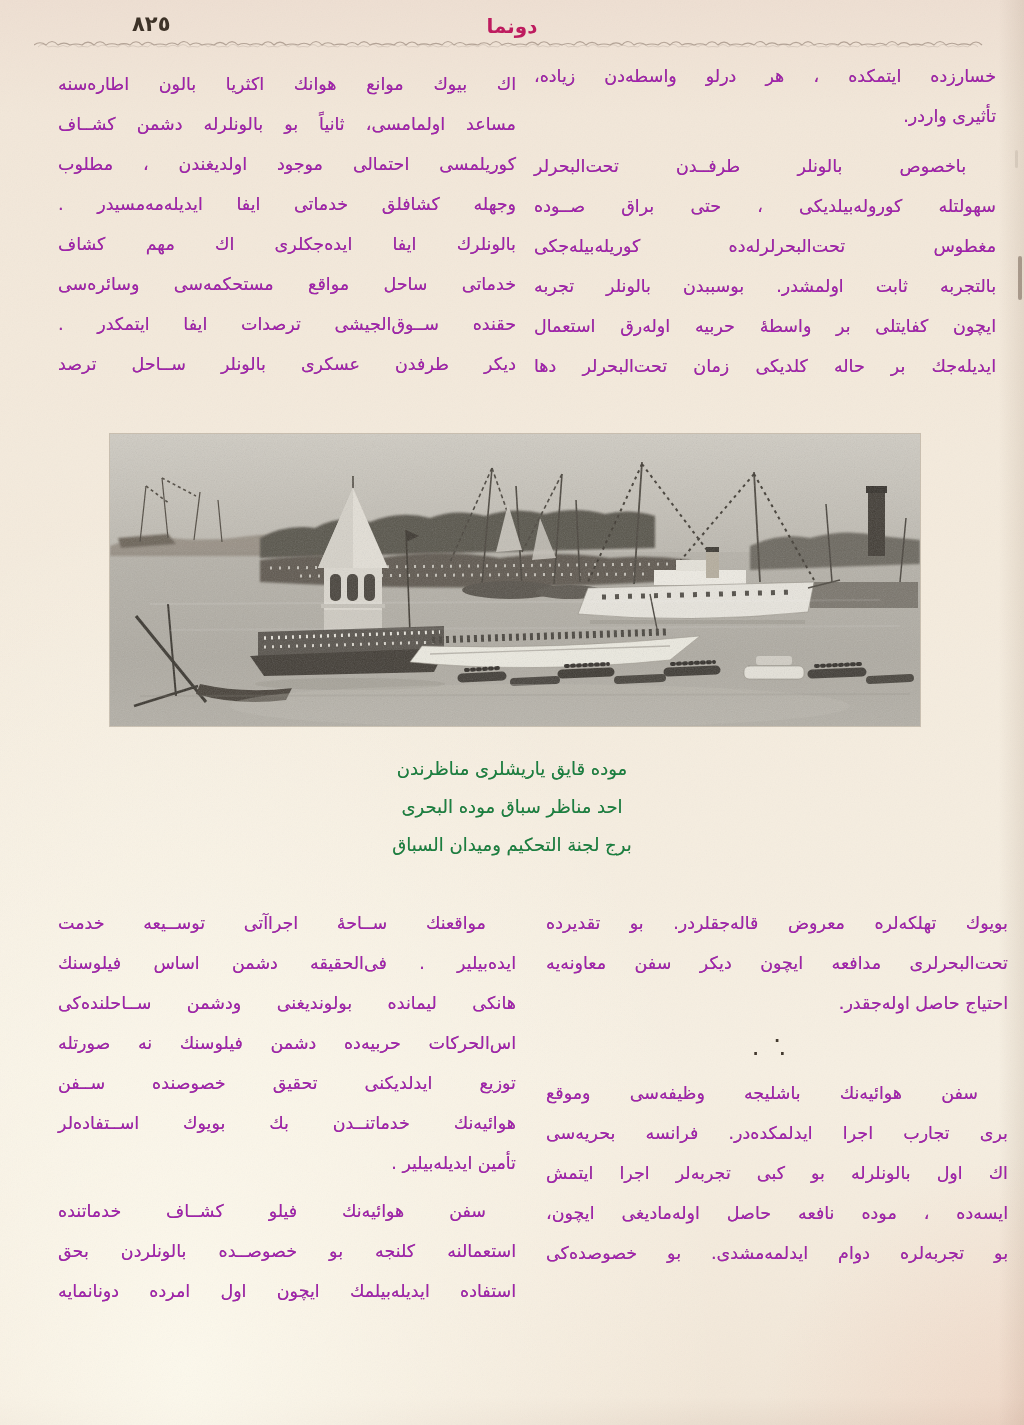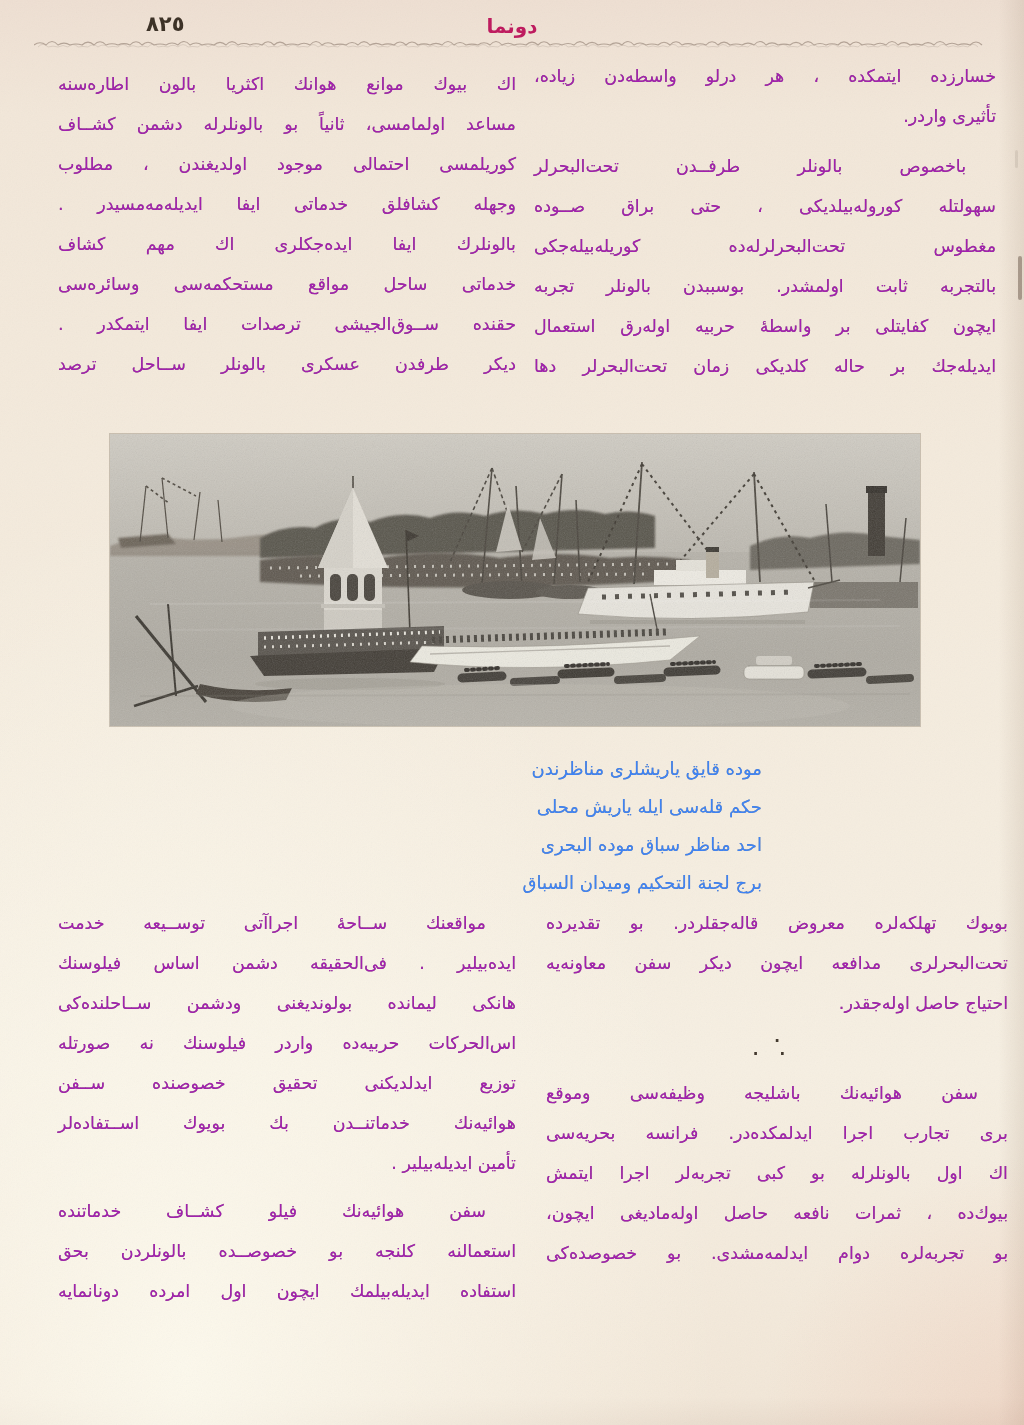--- a/index.html
+++ b/index.html
@@ -18,39 +18,39 @@
   .pageno{font-size:21px;font-weight:bold;letter-spacing:2px;color:#3a2f24;}
   .ptitle{font-size:20px;font-weight:bold;color:#be185d;}
   
   .col{position:absolute;direction:rtl;}
   .par{font-size:17.5px;color:#a21caf;text-shadow:0 0 .4px rgba(51,41,31,.55);}
   .par .tline{height:40px;line-height:40px;text-align:justify;text-align-last:justify;overflow:visible;}
   .par.endright .tline:last-child{text-align-last:right;}
   .par.indent .tline:first-child{padding-right:30px;}
   .pgap{margin-top:10px;}
   
-  .caption{position:absolute;direction:rtl;font-size:18px;color:#3b82f6;text-shadow:0 0 .4px rgba(51,41,31,.5);}
+  .caption{position:absolute;direction:rtl;text-align:center;font-size:18px;color:#15803d;text-shadow:0 0 .4px rgba(51,41,31,.5);}
   .caption .tline{height:38px;line-height:38px;}
   
   .dots{height:44px;display:flex;flex-direction:column;align-items:center;justify-content:center;
         font-size:15px;font-weight:bold;color:#40362b;line-height:13px;margin:3px 0;}
   .dots .d2{letter-spacing:8px;padding-right:8px;}
   
   figure.photo{position:absolute;margin:0;left:110px;top:434px;width:810px;height:292px;
       box-shadow:inset 0 0 14px rgba(40,35,28,.45), 0 0 0 1px rgba(120,108,92,.35);
       background:#bdb9b0;}
   figure.photo svg{display:block;}
   
   .edge-mark{background:rgba(90,70,58,.45);border-radius:2px;}
   .noise{pointer-events:none;opacity:.05;}
 </style>
 </head>
 <body>
 
-<span class="abs pageno" style="left:146px;top:12px;text-align:center;" dir="rtl">٨٢٥</span>
+<span class="abs pageno" style="left:132px;top:12px;text-align:center;" dir="rtl">٨٢٥</span>
 <span class="abs ptitle" style="left:0;right:0;top:14px;text-align:center;">دونما</span>
 
 <svg class="abs" style="left:34px;top:38px;" width="958" height="14" viewBox="0 0 958 14">
   <path id="wavy-path" fill="none" stroke="#a8978a" stroke-width="1.1" opacity=".85" d="M0,7 q6,-4.4 12,0 q6,-6.9783285071764185 12,0 q6,-3.735593134730239 12,0 q6,-1.992881825947896 12,0 q6,-5.684694712960382 12,0 q6,-6.476066492821075 12,0 q6,-2.58032581225679 12,0 q6,-2.7928435081837137 12,0 q6,-6.63382071862689 12,0 q6,-5.431525490139596 12,0 q6,-1.9003665211131526 12,0 q6,-4.012602532883084 12,0 q6,-6.99946154037094 12,0 q6,-4.117544851897402 12,0 q6,-1.8733240410659557 12,0 q6,-5.333551720457638 12,0 q6,-6.686109960291883 12,0 q6,-2.8773429160668265 12,0 q6,-2.5062620036378513 12,0 q6,-6.410652512872174 12,0 q6,-5.775614983912062 12,0 q6,-2.0348666532328346 12,0 q6,-3.6338538360993304 12,0 q6,-6.962560776855646 12,0 q6,-4.505802469109649 12,0 q6,-1.810175091889056 12,0 q6,-4.961566892089365 12,0 q6,-6.845115303662216 12,0 q6,-3.208353818321409 12,0 q6,-2.261958795652923 12,0 q6,-6.142595857192775 12,0 q6,-6.088993440384123 12,0 q6,-2.2221691314177288 12,0 q6,-3.272209593463222 12,0 q6,-6.868450037785424 12,0 q6,-4.891698012912318 12,0 q6,-1.8048447985749716 12,0 q6,-4.577044906179696 12,0 q6,-6.949532678616389 12,0 q6,-3.5659685964878234 12,0 q6,-2.065388030207843 12,0 q6,-5.835635200760489 12,0 q6,-6.364664586922496 12,0 q6,-2.4580923689148215 12,0 q6,-2.9357436264690966 12,0 q6,-6.7192303750183635 12,0 q6,-5.266616243882769 12,0 q6,-1.857452161598915 12,0 q6,-4.188570337039146 12,0 q6,-6.997030934407616 12,0 q6,-3.9422033881336738 12,0 q6,-1.9209382114846303 12,0 q6,-5.4966235368035505 12,0 q6,-6.596473978451328 12,0 q6,-2.737369305222756 12,0 q6,-2.631967643686263 12,0 q6,-6.518233164471992 12,0 q6,-5.622186994560954 12,0 q6,-1.9668227050304776 12,0 q6,-3.804816001642463 12,0 q6,-6.986549657531857 12,0 q6,-4.328658633167614 12,0 q6,-1.8318342271318788 12,0 q6,-5.133129407376901 12,0 q6,-6.779246397374809 12,0 q6,-3.053764994874674 12,0 q6,-2.367663539501811 12,0 q6,-6.269945732107804 12,0 q6,-5.950472036071193 12,0 q6,-2.130514697078297 12,0 q6,-3.434349336260966 12,0 q6,-6.918322845792896 12,0 q6,-4.716706596660953 12,0 q6,-1.800065351633438 12,0 q6,-4.753267933279467 12,0 q6,-6.908901391938125 12,0 q6,-3.400215804557342 12,0 q6,-2.148731986194825 12,0 q6,-5.979911172967513 12,0"></path>
   <path id="wavy-path2" fill="none" stroke="#b7a89a" stroke-width=".8" opacity=".5" d="M4,9 q5,-5.4 10,0 q5,-1.734192753184387 10,0 q5,-2.9532644407428794 10,0 q5,-4.994595220275786 10,0 q5,-1.0553440329108401 10,0 q5,-4.2632704692566135 10,0 q5,-3.9277927314879073 10,0 q5,-1.1669078398391122 10,0 q5,-5.181408379246491 10,0 q5,-2.5927623772511725 10,0 q5,-2.0277673552665254 10,0 q5,-5.369298627843521 10,0 q5,-1.4815293272787533 10,0 q5,-3.320652977170032 10,0 q5,-4.757694301552424 10,0 q5,-1.003638299612767 10,0 q5,-4.569071968498369 10,0 q5,-3.5720020523535805 10,0 q5,-1.3352159368014977 10,0 q5,-5.312919759994273 10,0 q5,-2.249208521253488 10,0 q5,-2.354059367057693 10,0 q5,-5.2780513970579825 10,0 q5,-1.2768289992487638 10,0 q5,-3.6846740481845583 10,0 q5,-4.477317607867253 10,0 q5,-1.0132337644545384 10,0 q5,-4.83666220590933 10,0 q5,-3.205828670080812 10,0 q5,-1.5555707878690785 10,0 q5,-5.385458835388998 10,0 q5,-1.932191577103271 10,0 q5,-2.70396186811636 10,0 q5,-5.128805048725744 10,0 q5,-1.1258050245047961 10,0 q5,-4.03516770253737 10,0 q5,-4.161290547599197 10,0 q5,-1.083862614766042 10,0 q5,-5.05857264743114 10,0 q5,-2.8394926076541087 10,0 q5,-1.8218222145972542 10,0 q5,-5.397001015294679 10,0 q5,-1.6505595949662104 10,0 q5,-3.067708961257541 10,0 q5,-4.925725098922392 10,0 q5,-1.0326725332769833 10,0 q5,-4.362351543755011 10,0 q5,-3.8184335429199274 10,0 q5,-1.2135535754396432 10,0 q5,-5.228609697563279 10,0 q5,-2.4832184285161083 10,0 q5,-2.1265390495867207 10,0 q5,-5.347224153565154 10,0 q5,-1.4121730187466306 10,0 q5,-3.435148342047266 10,0 q5,-4.674479577753772 10,0 q5,-1.0000308849044646 10,0 q5,-4.657093760134941 10,0 q5,-3.4583158488268393 10,0 q5,-1.3986869278853677 10,0 q5,-5.34202756470894 10,0 q5,-2.146949865542684 10,0 q5,-2.4612165428799018 10,0 q5,-5.237517539252018 10,0 q5,-1.2236852984387376 10,0 q5,-3.796024653054138 10,0 q5,-4.382080832718108 10,0 q5,-1.0287911188367773 10,0 q5,-4.911167996699591 10,0 q5,-3.090988471998463 10,0 q5,-1.6340955376014081 10,0 q5,-5.395660717824072 10,0 q5,-1.8400722880941485 10,0 q5,-2.816513732409502 10,0 q5,-5.070943121077104 10,0 q5,-1.090357190086249 10,0 q5,-4.1402657143447215 10,0 q5,-4.056689811714853 10,0 q5,-1.1181505272145769 10,0 q5,-5.117482955547068 10,0 q5,-2.7267036437978343 10,0 q5,-1.9132090706461249 10,0 q5,-5.388012237459861 10,0 q5,-1.5711507531812354 10,0 q5,-3.1825141534102497 10,0 q5,-4.852150047407863 10,0 q5,-1.015909926301417 10,0 q5,-4.458263641433474 10,0 q5,-3.7073882882279063 10,0 q5,-1.2656150587176294 10,0 q5,-5.270280316374555 10,0 q5,-2.375628677026419 10,0 q5,-2.228237373881506 10,0 q5,-5.319295595290942 10,0"></path>
 </svg>
 
 <div class="col" style="left:534px;top:56px;width:462px;">
   <div class="par endright">
       <div class="tline">خسارزده ايتمكده ، هر درلو واسطه‌دن زياده،</div>
@@ -225,50 +225,49 @@
     <line x1="60" y1="196" x2="790" y2="192" stroke="#ffffff" stroke-width="2" opacity=".08"></line>
     <line x1="30" y1="262" x2="800" y2="260" stroke="#8a867d" stroke-width="2" opacity=".18"></line>
   </g>
 
   <rect x="0" y="0" width="810" height="292" filter="url(#grain)" opacity=".20"></rect>
 </svg>
 </figure>
 
 <div class="caption" style="left:262px;top:750px;width:500px;">
     <div class="tline">موده قايق ياريشلرى مناظرندن</div>
-    <div class="tline">حكم قله‌سى ايله ياريش محلى</div>
     <div class="tline">احد مناظر سباق موده البحرى</div>
     <div class="tline">برج لجنة التحكيم وميدان السباق</div>
   </div>
 
 <div class="col" style="left:546px;top:903px;width:462px;">
   <div class="par endright">
       <div class="tline">بويوك تهلكه‌لره معروض قاله‌جقلردر. بو تقديرده</div>
       <div class="tline">تحت‌البحرلرى مدافعه ايچون ديكر سفن معاونه‌يه</div>
       <div class="tline">احتياج حاصل اوله‌جقدر.</div>
     </div>
   <div class="dots">
     <span>·</span>
     <span class="d2">· ·</span>
   </div>
   <div class="par indent">
       <div class="tline">سفن هوائيه‌نك باشليجه وظيفه‌سى وموقع</div>
       <div class="tline">برى تجارب اجرا ايدلمكده‌در. فرانسه بحريه‌سى</div>
       <div class="tline">اك اول بالونلرله بو كبى تجربه‌لر اجرا ايتمش</div>
-      <div class="tline">بيوك‌ده ، ثمرات نافعه حاصل اوله‌ماديغى ايچون،</div>
+      <div class="tline">ايسه‌ده ، موده نافعه حاصل اوله‌ماديغى ايچون،</div>
       <div class="tline">بو تجربه‌لره دوام ايدلمه‌مشدى. بو خصوصده‌كى</div>
     </div>
 </div>
 
 <div class="col" style="left:58px;top:903px;width:458px;">
   <div class="par indent endright">
       <div class="tline">مواقعنك ســاحهٔ اجراآتى توســيعه خدمت</div>
       <div class="tline">ايده‌بيلير . فى‌الحقيقه دشمن اساس فيلوسنك</div>
       <div class="tline">هانكى ليمانده بولونديغنى ودشمن ســاحلنده‌كى</div>
-      <div class="tline">اس‌الحركات حربيه‌ده واردر فيلوسنك نه صورتله</div>
+      <div class="tline">اس‌الحركات حربيه‌ده دشمن فيلوسنك نه صورتله</div>
       <div class="tline">توزيع ايدلديكنى تحقيق خصوصنده ســفن</div>
       <div class="tline">هوائيه‌نك خدماتنــدن بك بويوك اســتفاده‌لر</div>
       <div class="tline">تأمين ايديله‌بيلير .</div>
     </div>
   <div class="par indent" style="margin-top:8px;">
       <div class="tline">سفن هوائيه‌نك فيلو كشــاف خدماتنده</div>
       <div class="tline">استعمالنه كلنجه بو خصوصــده بالونلردن بحق</div>
       <div class="tline">استفاده ايديله‌بيلمك ايچون اول امرده دونانمايه</div>
     </div>
 </div>

